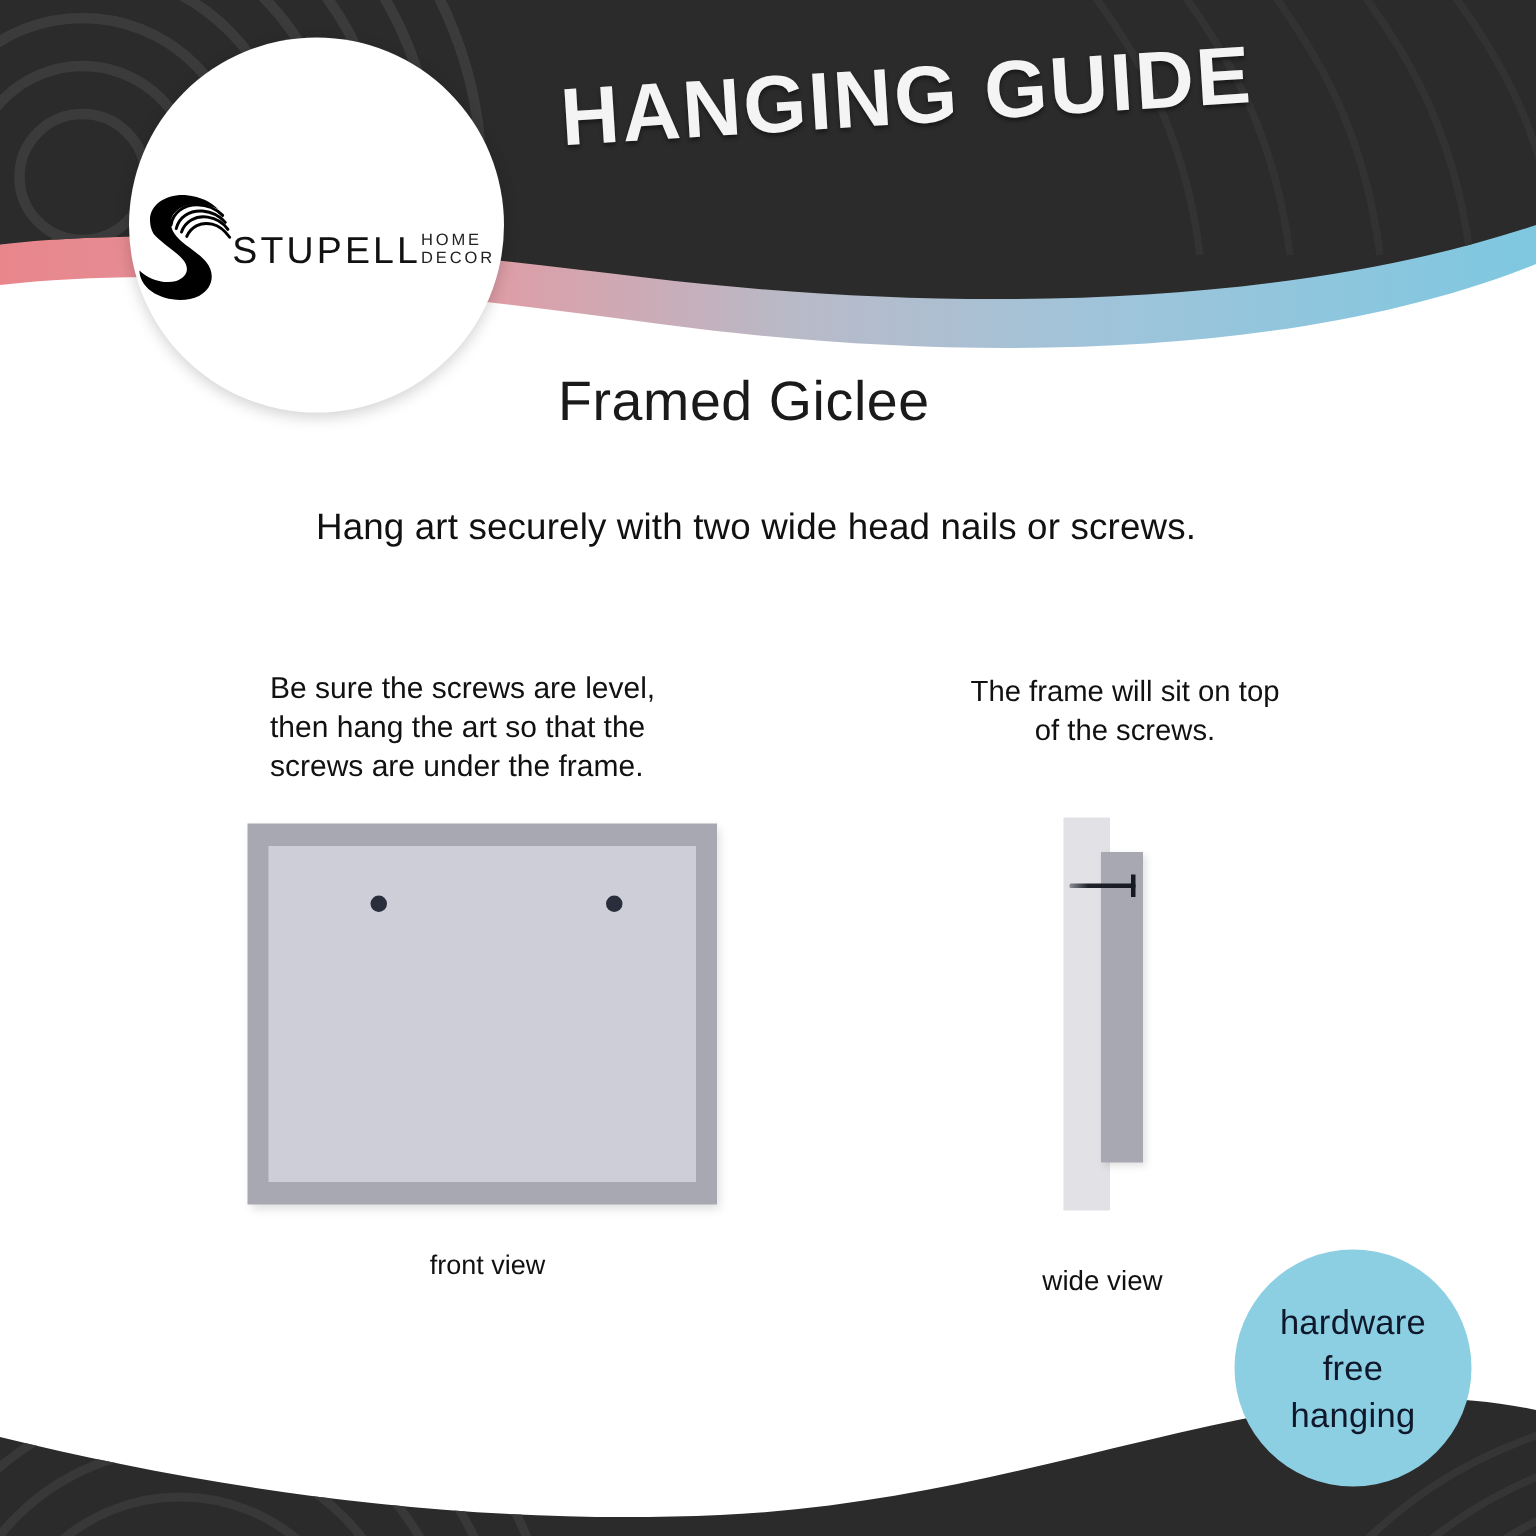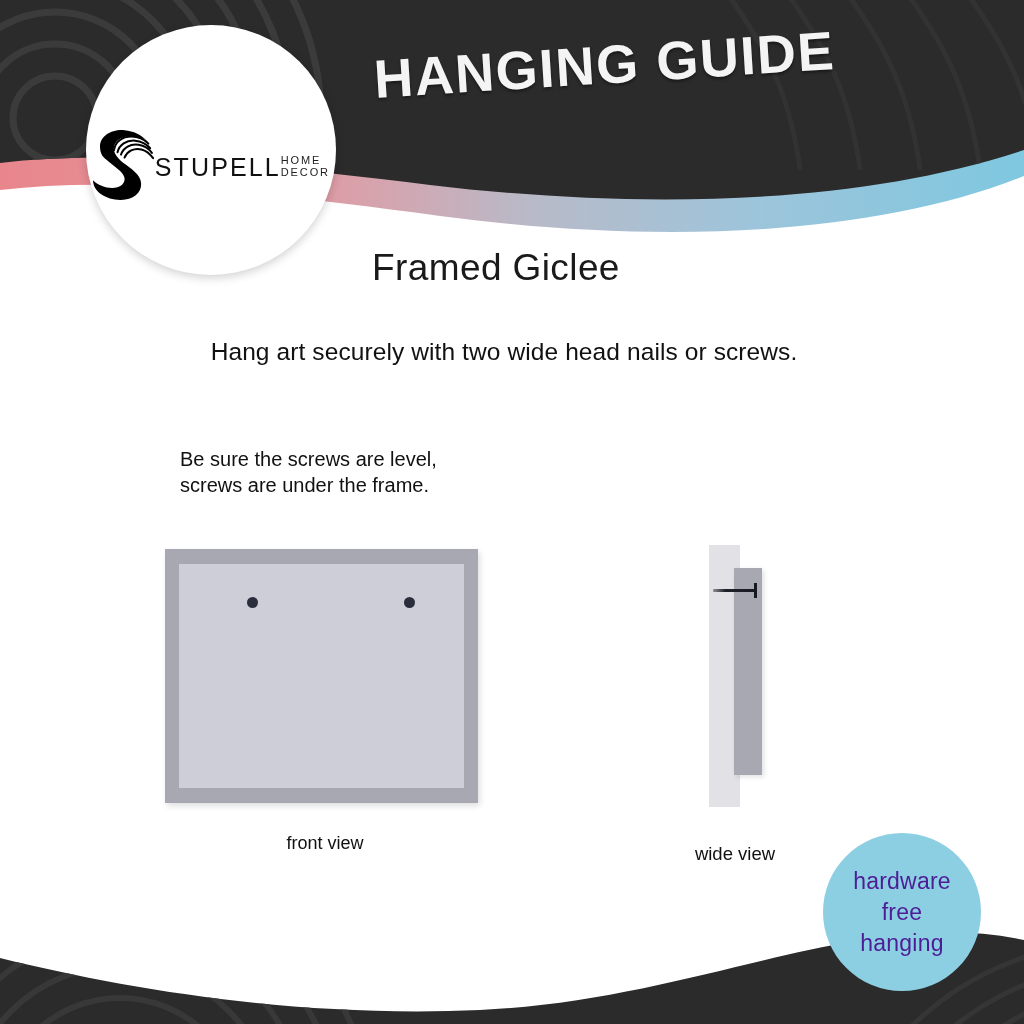--- a/index.html
+++ b/index.html
@@ -109,21 +109,21 @@
   #side-nail-head {
     position:absolute; left:54px; top:38px; width:3px; height:15px;
     background:#171922;
   }
 
   
   #hardware-badge {
     position:absolute; left:823px; top:833px; width:158px; height:158px;
     border-radius:50%; background:#8ccfe3; z-index:45;
     display:flex; flex-direction:column; align-items:center; justify-content:center;
-    color:#4c1d95; font-size:23px; line-height:31px; text-align:center;
+    color:#0f172a; font-size:23px; line-height:31px; text-align:center;
     letter-spacing:0.2px;
   }
 
   
   #wave-top, #wave-bottom { position:absolute; left:0; top:0; z-index:5; }
 </style>
 </head>
 <body>
 
 <div id="stage">
@@ -208,23 +208,28 @@
   </div>
 
   <div id="header-title">HANGING GUIDE</div>
 
   <div id="product-name">Framed Giclee</div>
 
   <div id="lede">Hang art securely with two wide head nails or screws.</div>
 
   <div id="caption-left">
     <div>Be sure the screws are level,</div>
+    <div>then hang the art so that the</div>
     <div>screws are under the frame.</div>
   </div>
 
+  <div id="caption-right">
+    <div>The frame will sit on top</div>
+    <div>of the screws.</div>
+  </div>
 
   <div id="front-view">
     <div id="front-view-inner">
       <div class="screw-dot" id="screw-dot-left"></div>
       <div class="screw-dot" id="screw-dot-right"></div>
     </div>
   </div>
   <div id="label-front">front view</div>
 
   <div id="side-view">

